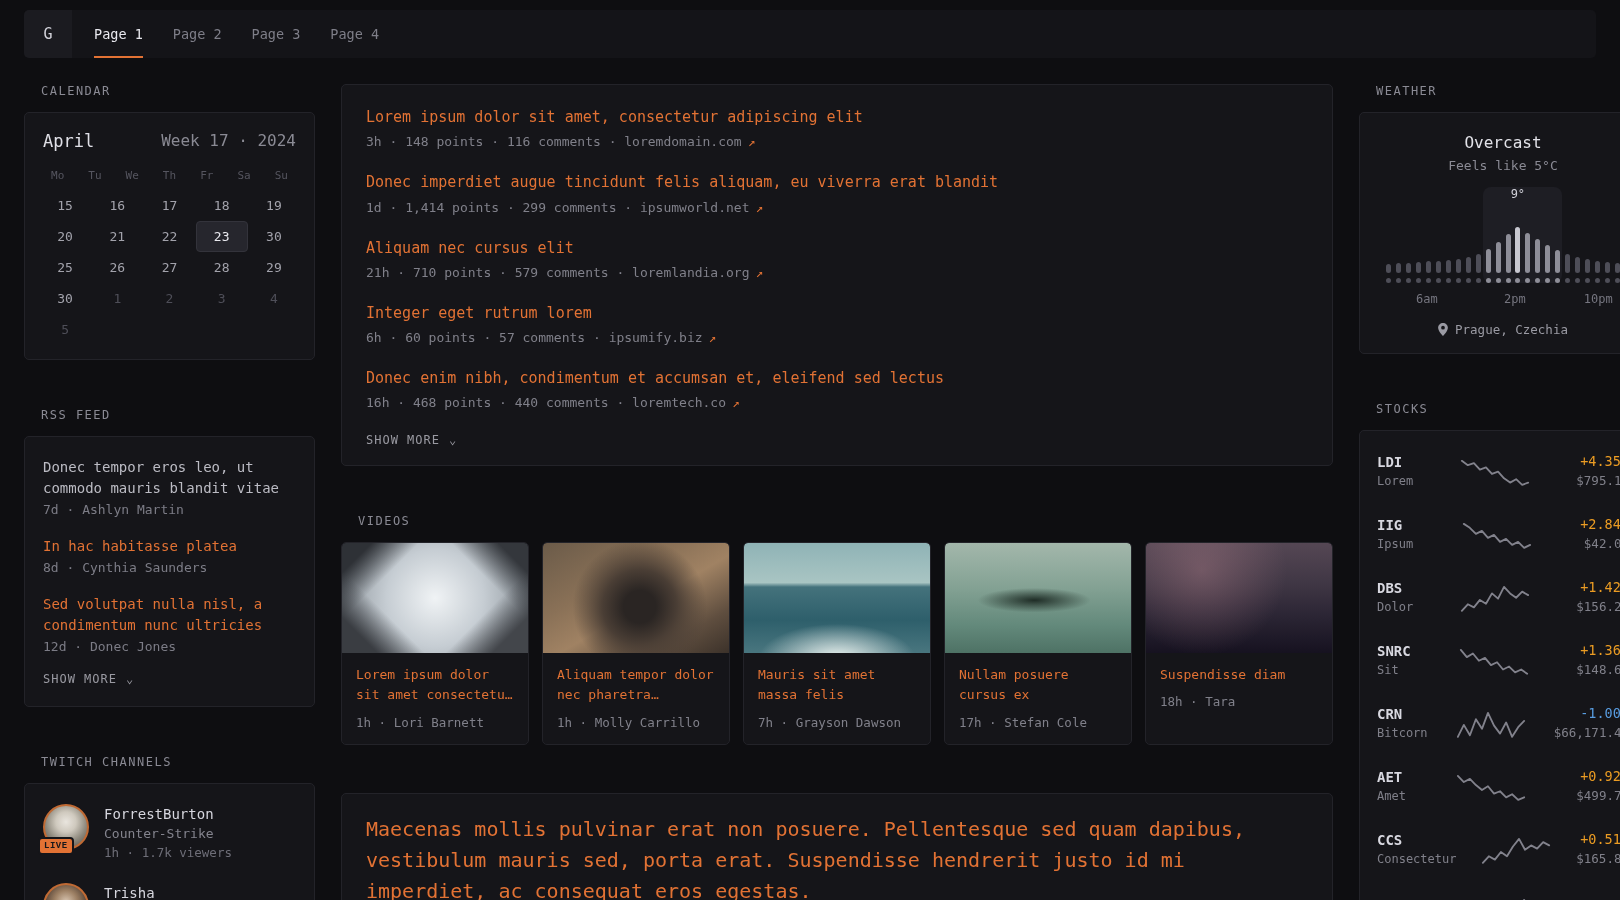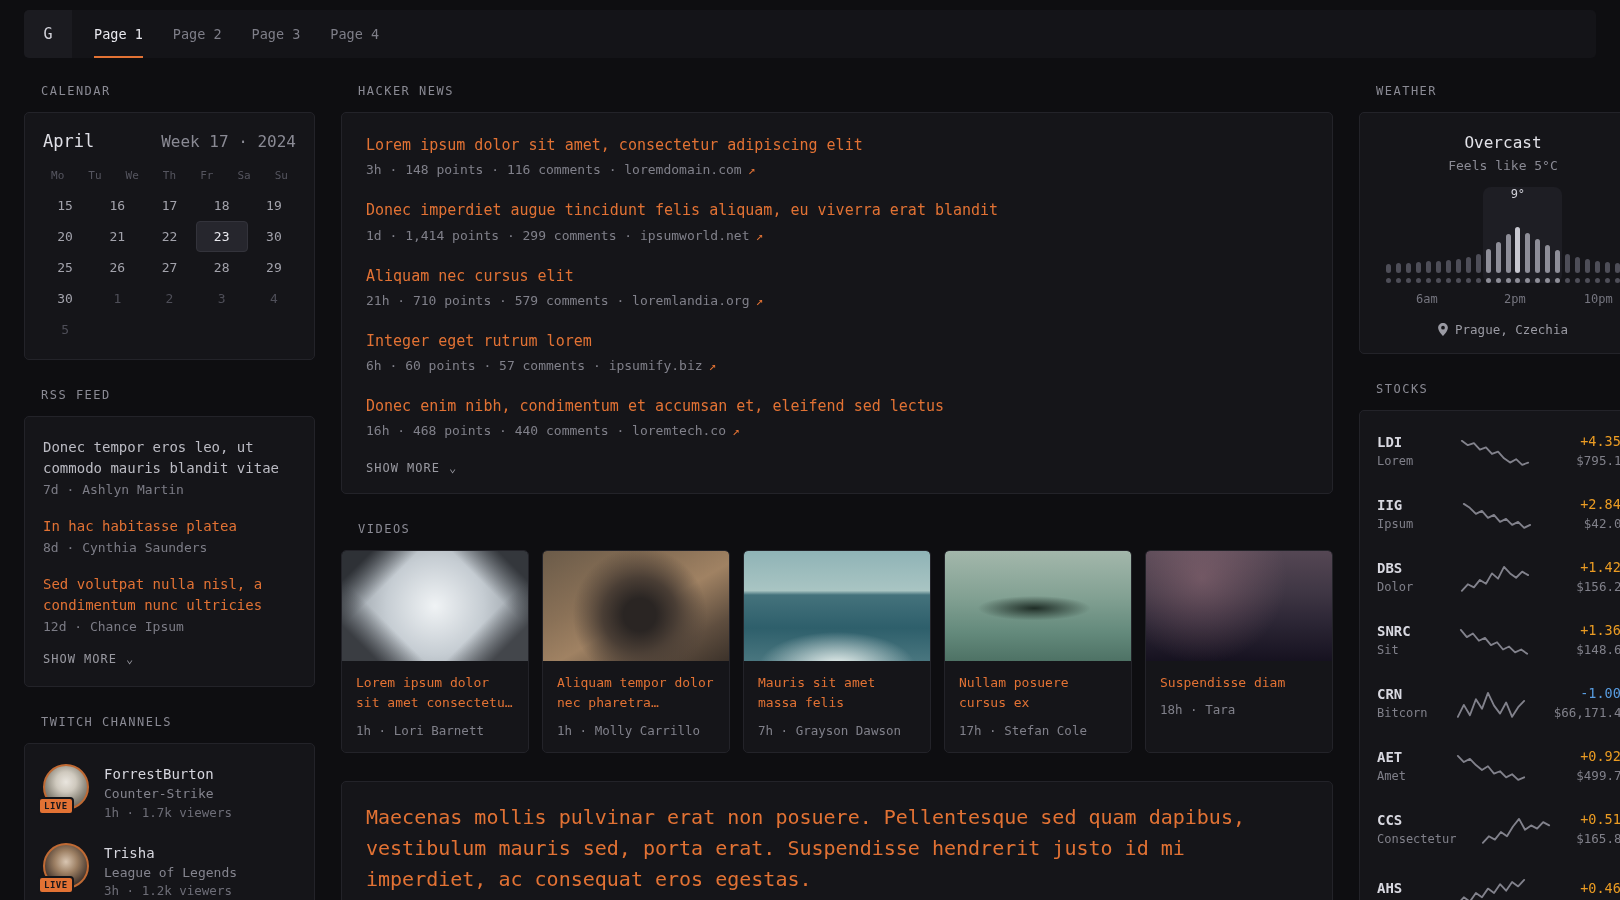--- a/index.html
+++ b/index.html
@@ -33,29 +33,29 @@
     display:flex;align-items:center;height:100%;color:#7e7e88;font-size:13.5px;
     border-bottom:2px solid transparent;border-top:2px solid transparent;cursor:pointer;
     text-decoration:none;
   }
   .tab.active{color:#e9e9ef;border-bottom-color:var(--accent);}
   
   .layout{
     display:grid;grid-template-columns:291px 1fr 288px;gap:26px;
     padding:26px 75px 0 24px;align-items:start;
   }
-  section{margin-bottom:28px}
+  section{margin-bottom:48px}
   .sec{
     font-size:12px;font-weight:normal;letter-spacing:1.5px;color:#8a8a94;
     margin:0 0 14px 17px;
   }
   .card{background:var(--card);border:1px solid var(--border);border-radius:5px}
   
   .cal-card{padding:18px 14px 14px}
-  .cal-head{display:flex;justify-content:space-between;align-items:flex-end;padding:0 4px}
+  .cal-head{display:flex;justify-content:space-between;align-items:flex-start;padding:0 4px}
   .cal-month{font-size:17px;color:#e0e0e7}
   .cal-meta{font-size:16px;color:#8a8a94}
   .cal-dow{display:grid;grid-template-columns:repeat(7,1fr);margin-top:18px}
   .cal-dow-cell{text-align:center;font-size:11px;color:#55555f}
   .cal-grid{display:grid;grid-template-columns:repeat(5,1fr);margin-top:8px}
   .cal-day{
     height:31px;display:flex;align-items:center;justify-content:center;
     font-size:13px;color:#a3a3ac;border-radius:4px;
   }
   .cal-day.dim{color:#4e4e58}
@@ -79,20 +79,21 @@
   .tw-row:last-of-type{margin-bottom:0}
   .tw-avatar-wrap{position:relative;width:46px;height:46px;flex:0 0 46px}
   .tw-avatar{width:46px;height:46px;border-radius:50%;border:2px solid #c06a34}
   .av1{background:radial-gradient(circle at 50% 38%, #e9e5de 0%, #cfc9be 30%, #8f8a7e 60%, #4a463e 100%)}
   .av2{background:radial-gradient(circle at 50% 40%, #d9c6b2 0%, #9c7f63 35%, #4a3a30 70%, #201a16 100%)}
   .av3{background:radial-gradient(circle at 50% 40%, #e6e2da 0%, #b8b2a8 45%, #6e6960 100%)}
   .live-badge{
     position:absolute;left:-5px;bottom:-5px;background:var(--accent);color:#17171b;
     font-size:9px;font-weight:bold;letter-spacing:.5px;padding:2px 4px;border-radius:4px;
     border:2px solid var(--card);
+    font-family:Liberation Mono, monospace;
   }
   .tw-name{font-size:14px;color:#d6d6de;line-height:1.45}
   .tw-game{font-size:13px;color:#84848e;line-height:1.5}
   .tw-meta{font-size:12.5px;color:#6e6e78;line-height:1.5}
   
   .hn-card{padding:22px 24px 18px}
   .hn-item{margin-bottom:23px}
   .hn-title{display:block;font-size:15px;color:var(--accent);text-decoration:none;cursor:pointer;line-height:1.35}
   .hn-meta{font-size:13px;color:#80808a;margin-top:7px}
   .ext{color:var(--accent);margin-left:6px;font-size:12.5px;cursor:pointer}
@@ -222,21 +223,21 @@
         <article class="rss-item">
           <a class="rss-title muted">Donec tempor eros leo, ut commodo mauris blandit vitae</a>
           <div class="rss-meta">7d · Ashlyn Martin</div>
         </article>
         <article class="rss-item">
           <a class="rss-title">In hac habitasse platea</a>
           <div class="rss-meta">8d · Cynthia Saunders</div>
         </article>
         <article class="rss-item">
           <a class="rss-title">Sed volutpat nulla nisl, a condimentum nunc ultricies</a>
-          <div class="rss-meta">12d · Chance Ipsum</div>
+          <div class="rss-meta">12d · Donec Jones</div>
         </article>
         <button class="show-more">
           <span>SHOW MORE</span>
           <span class="chev">⌄</span>
         </button>
       </div>
     </section>
 
     <section>
       <h2 class="sec">TWITCH CHANNELS</h2>
@@ -274,21 +275,20 @@
             <div class="tw-meta"></div>
           </div>
         </div>
       </div>
     </section>
   </div>
 
   <div class="col">
 
     <section>
-      <h2 class="sec">HACKER NEWS</h2>
       <div class="card hn-card">
         <article class="hn-item">
           <a class="hn-title">Lorem ipsum dolor sit amet, consectetur adipiscing elit</a>
           <div class="hn-meta"><span>3h · 148 points · 116 comments · loremdomain.com</span><span class="ext">↗</span></div>
         </article>
         <article class="hn-item">
           <a class="hn-title">Donec imperdiet augue tincidunt felis aliquam, eu viverra erat blandit</a>
           <div class="hn-meta"><span>1d · 1,414 points · 299 comments · ipsumworld.net</span><span class="ext">↗</span></div>
         </article>
         <article class="hn-item">

